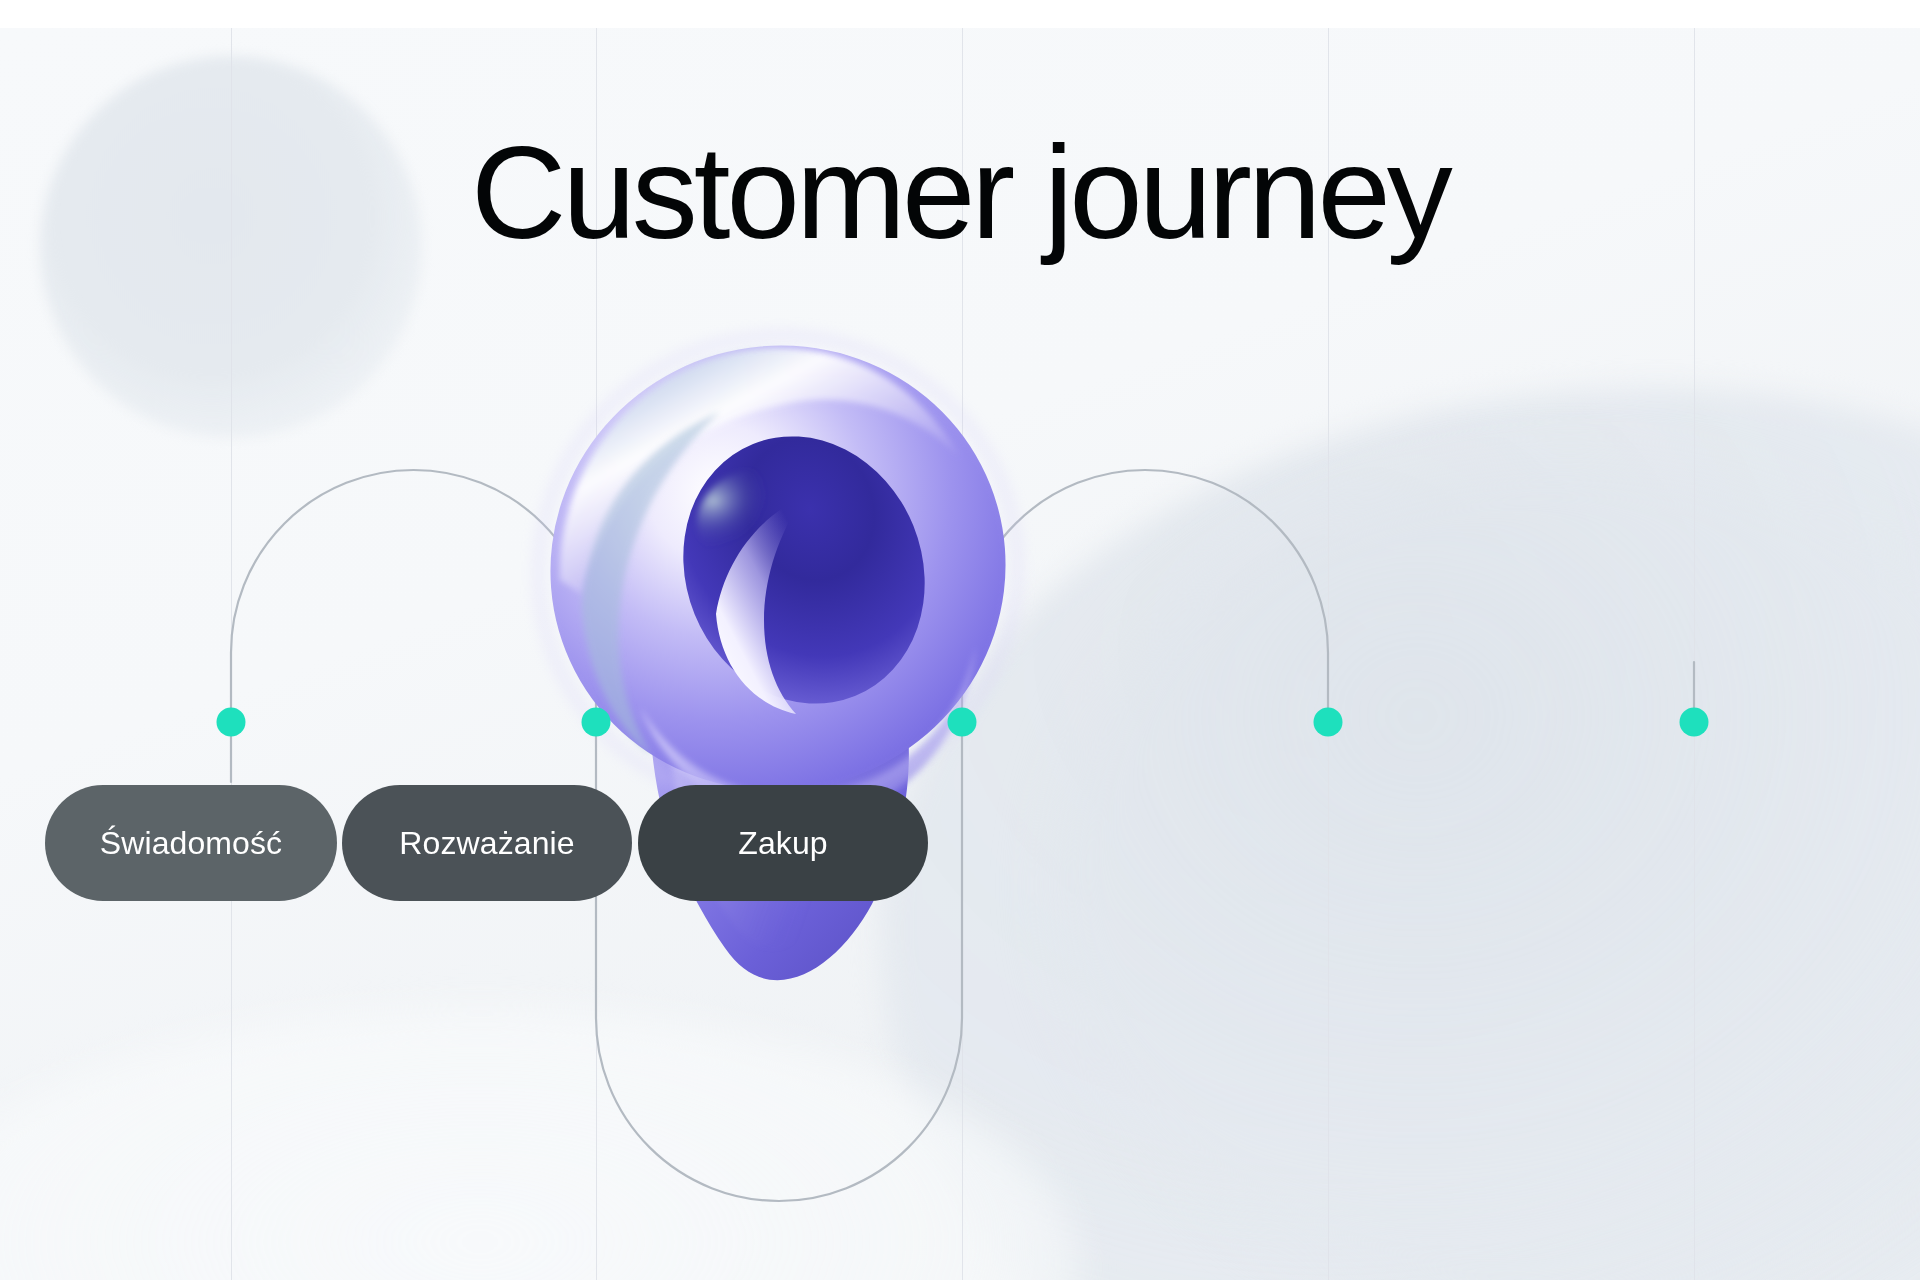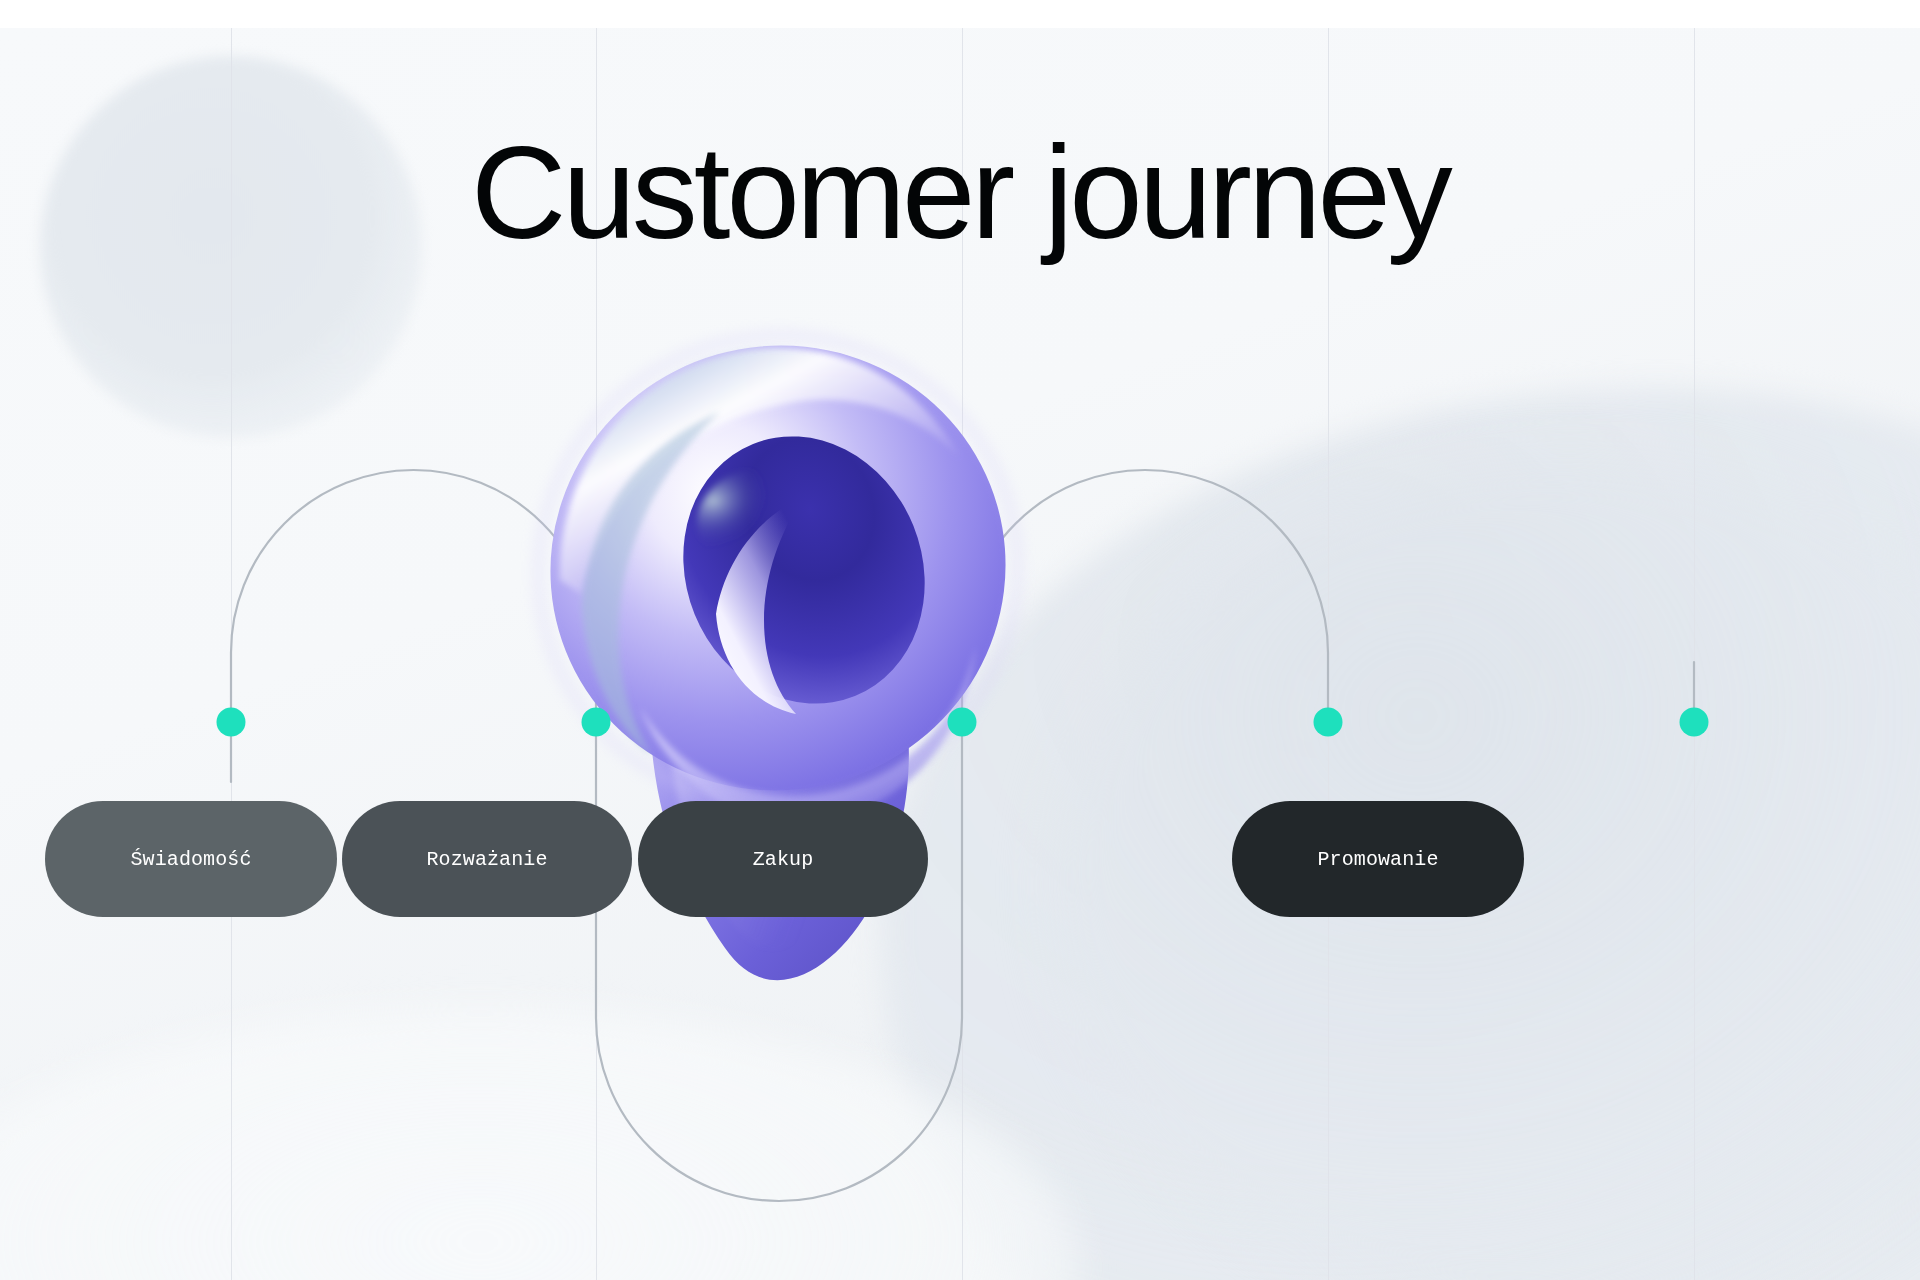--- a/index.html
+++ b/index.html
@@ -138,34 +138,33 @@
   
   #pills {
     position: absolute;
     left: 0;
     top: 757px;
     width: 1920px;
     height: 116px;
   }
   .pill {
     position: absolute;
-    top: 16px;
+    top: 0;
     height: 116px;
     border-radius: 58px;
     display: flex;
     align-items: center;
     justify-content: center;
     color: #ffffff;
-    font-size: 20px;
+    font-size: 32px;
     letter-spacing: 0.1px;
     font-weight: 400;
     box-sizing: border-box;
     padding: 0 26px;
     white-space: nowrap;
-    font-family: Liberation Mono, monospace;
   }
 </style>
 </head>
 <body>
 
 <div id="stage">
 
   <div class="bg-base"></div>
   <div class="blob blob-br"></div>
   <div class="blob blob-br2"></div>
@@ -295,18 +294,15 @@
   <div id="pills">
       <div class="pill" style="left: 45px; width: 292px; background: rgb(92, 100, 104); z-index: 10;">
         <span>Świadomość</span>
       </div>
       <div class="pill" style="left: 342px; width: 290px; background: rgb(75, 82, 87); z-index: 11; text-align: right;">
         <span>Rozważanie</span>
       </div>
       <div class="pill" style="left: 638px; width: 290px; background: rgb(58, 65, 69); z-index: 12; align-items: center;">
         <span>Zakup</span>
       </div>
-      <div class="pill" style="left: 1232px; width: 292px; background: rgb(34, 39, 42); z-index: 14;">
-        <span>Promowanie</span>
-      </div>
     </div>
 
 </div>
 
 </body></html>

